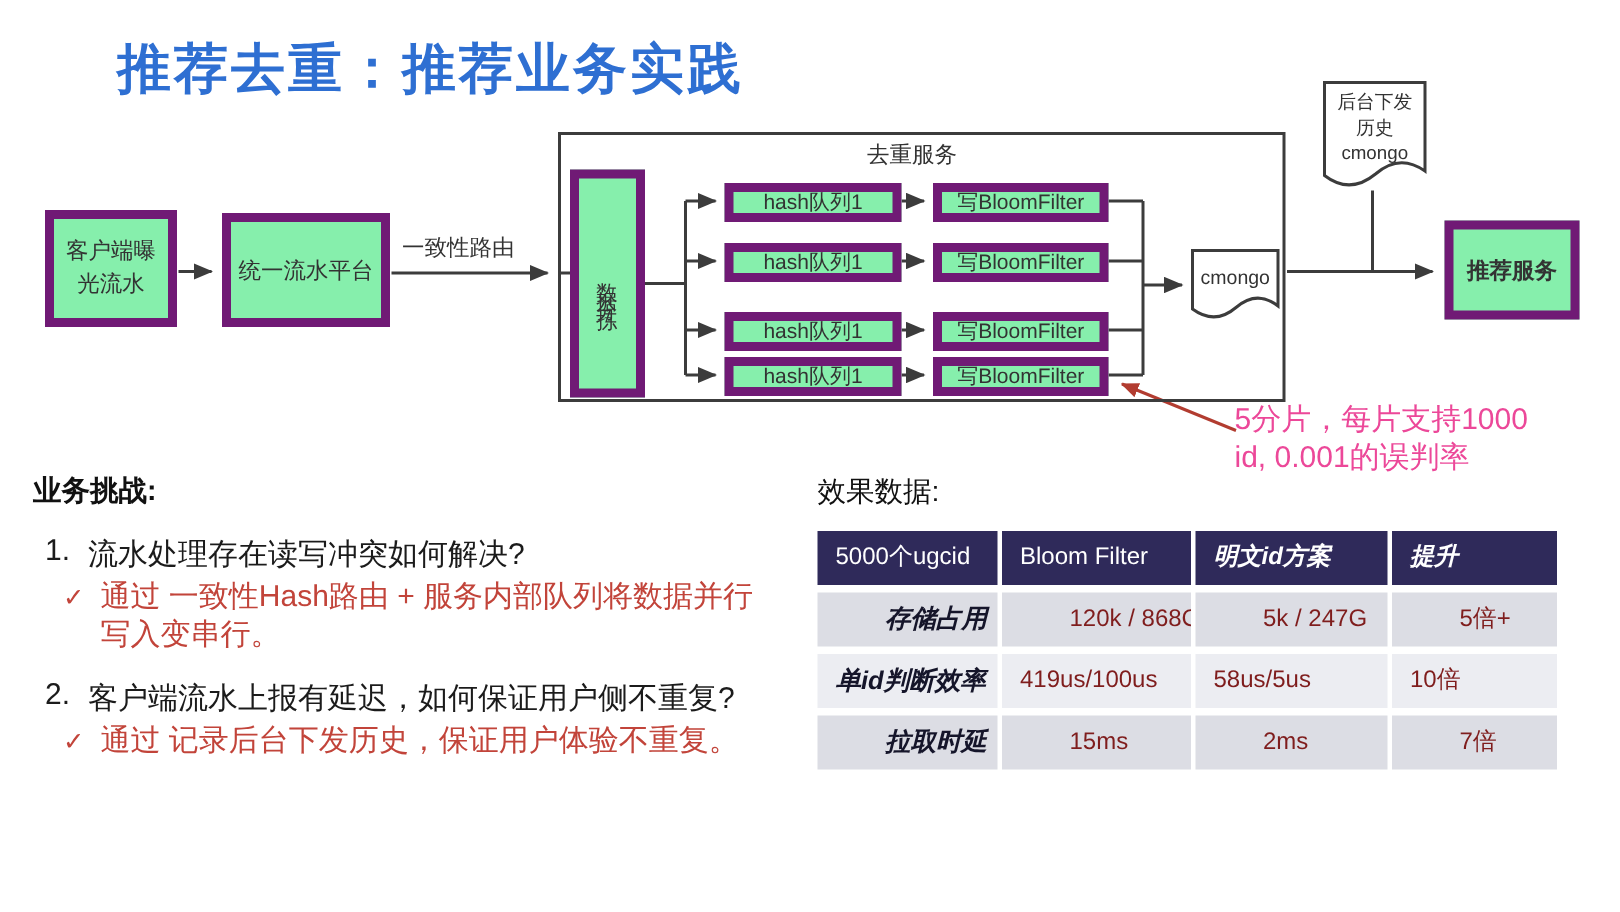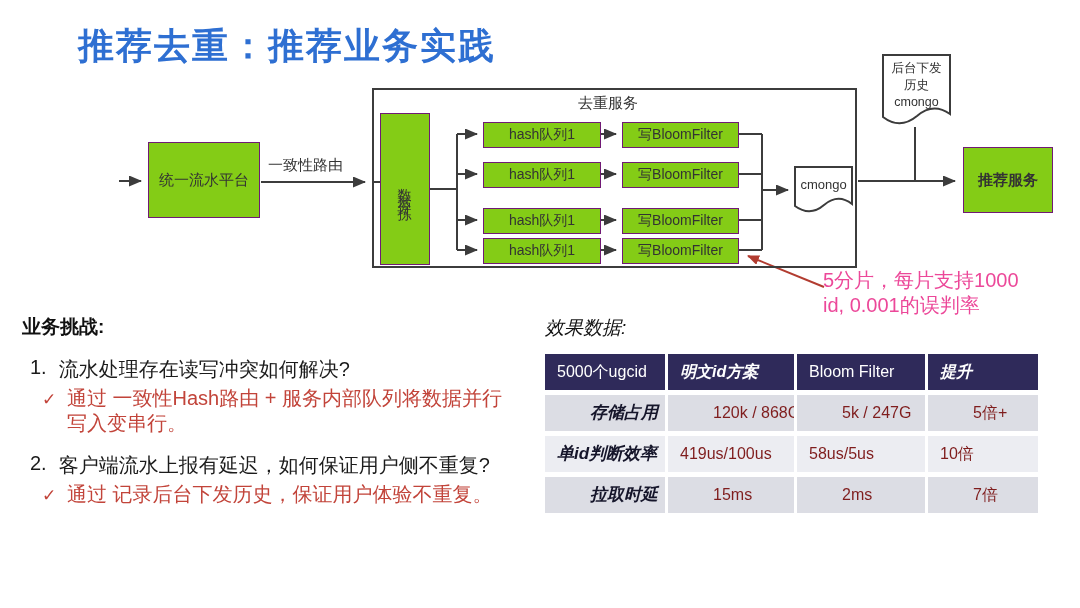--- a/index.html
+++ b/index.html
@@ -5,21 +5,21 @@
   html,body{margin:0;padding:0;background:#ffffff;}
   body{font-family:"Liberation Sans","DejaVu Sans",sans-serif;}
   .slide{position:relative;width:1080px;height:608px;background:#ffffff;overflow:hidden;}
 
   .abs{position:absolute;}
 
   
   .title{left:78px;top:22px;font-size:36px;font-weight:bold;color:#2e6fd2;letter-spacing:2px;white-space:nowrap;}
 
   
-  .dbox{position:absolute;border:1px solid #701a75;background:#84cc16;display:flex;align-items:center;justify-content:center;text-align:center;color:#333;box-sizing:border-box;}
+  .dbox{position:absolute;border:6px solid #701a75;background:#86efac;display:flex;align-items:center;justify-content:center;text-align:center;color:#333;box-sizing:border-box;}
   .client{left:30px;top:140px;width:88px;height:78px;font-size:15px;line-height:1.45;padding:0 6px;}
   .platform{left:148px;top:142px;width:112px;height:76px;font-size:15px;}
   .route-label{left:268px;top:156px;font-size:15px;color:#333;white-space:nowrap;text-align:right;}
   .dedup{left:372px;top:88px;width:485px;height:180px;border:2px solid #3c3c3c;background:transparent;position:absolute;box-sizing:border-box;}
   .dedup-label{left:578px;top:94px;font-size:15px;color:#333;white-space:nowrap;}
   .datasort{left:380px;top:113px;width:50px;height:152px;font-size:14px;}
   .datasort .vtext{writing-mode:vertical-rl;text-orientation:upright;letter-spacing:6px;}
   .hash{width:118px;height:26px;font-size:14px;left:483px;}
   .bloom{width:117px;height:26px;font-size:14px;left:622px;}
   .r1{top:122px;} .r2{top:162px;} .r3{top:208px;} .r4{top:238px;}
@@ -34,21 +34,21 @@
   
   .challenges-heading{left:22px;top:314px;font-size:19px;font-weight:bold;color:#111;}
   .q-row{position:absolute;display:flex;gap:12px;font-size:20px;color:#1b1b1b;white-space:nowrap;}
   .q1{left:30px;top:356px;} .q2{left:30px;top:452px;}
   .check{position:absolute;font-size:17px;color:#c2443a;font-weight:bold;}
   .ck1{left:42px;top:389px;} .ck2{left:42px;top:485px;}
   .answer{position:absolute;font-size:20px;line-height:25px;color:#c2443a;}
   .a1{left:67px;top:386px;width:448px;} .a2{left:67px;top:482px;width:480px;}
 
   
-  .results-heading{left:545px;top:315px;font-size:19px;color:#111;font-style:italic;}
+  .results-heading{left:545px;top:315px;font-size:19px;color:#111;}
   .rtable{position:absolute;left:545px;top:354px;display:grid;grid-template-columns:120px 126px 128px 110px;gap:5px 3px;}
   .rtable .th{background:#2f2a5a;color:#ffffff;height:36px;line-height:36px;padding-left:12px;font-size:16px;white-space:nowrap;overflow:hidden;}
   .rtable .hb{font-weight:bold;font-style:italic;}
   .rtable .td{height:36px;line-height:36px;padding-left:12px;font-size:16px;color:#7f1d1d;white-space:nowrap;overflow:hidden;}
   .rtable .rowA{background:#dcdde4;padding-left:45px;}
   .rtable .rowB{background:#ecedf2;}
   .rtable .rl{font-weight:bold;font-style:italic;color:#15152a;font-size:17px;}
 
   svg.overlay{position:absolute;left:0;top:0;pointer-events:none;}
 </style>
@@ -89,20 +89,21 @@
       <line x1="858" y1="181" x2="955" y2="181" marker-end="url(#ah)"></line>
       <line x1="915" y1="127" x2="915" y2="180"></line>
       <path d="M795,167 H852 V204 Q838,193 824,205 Q810,217 795,206 Z" fill="#ffffff"></path>
       <path d="M883,55 H950 V114 Q933,102 917,116 Q900,130 883,117 Z" fill="#ffffff"></path>
       <line x1="824" y1="287" x2="748" y2="256" stroke="#b23c30" marker-end="url(#ahr)"></line>
     </g>
   </svg>
 
   <div class="abs title">推荐去重：推荐业务实践</div>
 
+  <div class="dbox client">客户端曝光流水</div>
   <div class="dbox platform">统一流水平台</div>
   <div class="abs route-label">一致性路由</div>
 
   <div class="dedup"></div>
   <div class="abs dedup-label">去重服务</div>
 
   <div class="dbox datasort">
     <span class="vtext">数据分拣</span>
   </div>
 
@@ -144,22 +145,22 @@
     <span>2.</span>
     <span>客户端流水上报有延迟，如何保证用户侧不重复?</span>
   </div>
   <div class="check ck2">✓</div>
   <div class="answer a2">通过 记录后台下发历史，保证用户体验不重复。</div>
 
   <div class="abs results-heading">效果数据:</div>
 
   <div class="rtable">
     <div class="th">5000个ugcid</div>
+    <div class="th">Bloom Filter</div>
     <div class="th hb">明文id方案</div>
-    <div class="th">Bloom Filter</div>
     <div class="th hb">提升</div>
 
     <div class="td rowA rl">存储占用</div>
     <div class="td rowA">120k / 868G</div>
     <div class="td rowA">5k / 247G</div>
     <div class="td rowA">5倍+</div>
 
     <div class="td rowB rl">单id判断效率</div>
     <div class="td rowB">419us/100us</div>
     <div class="td rowB">58us/5us</div>

